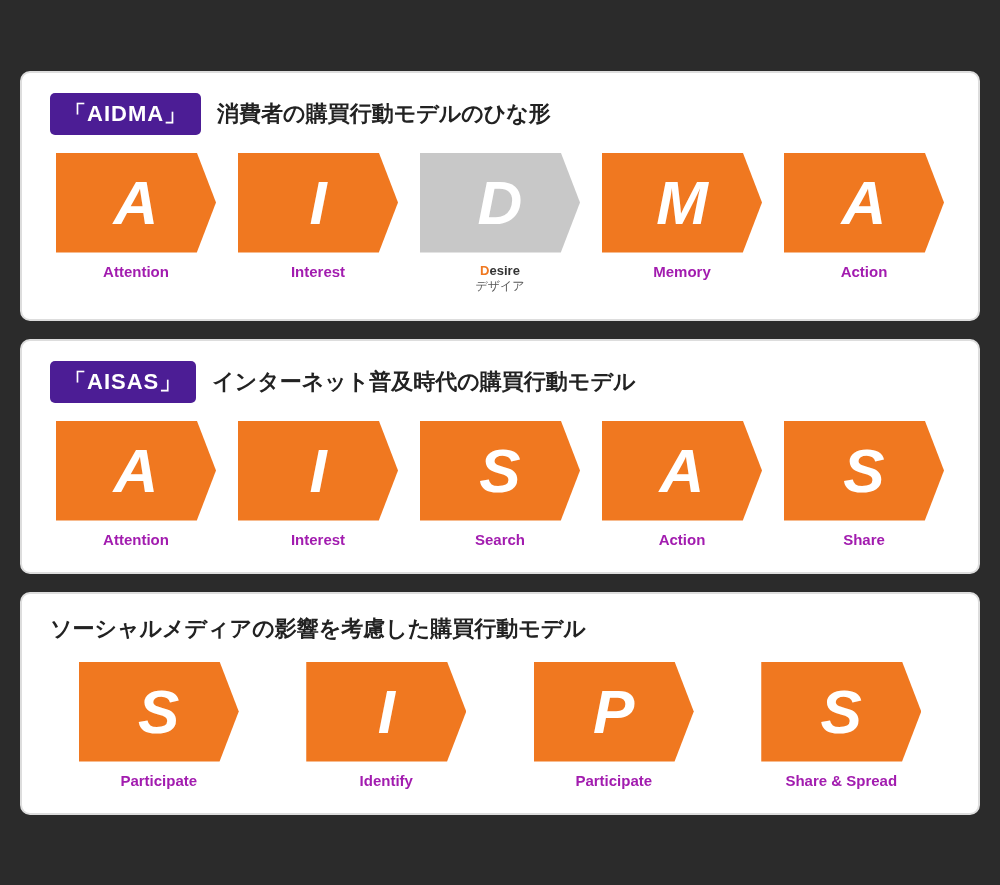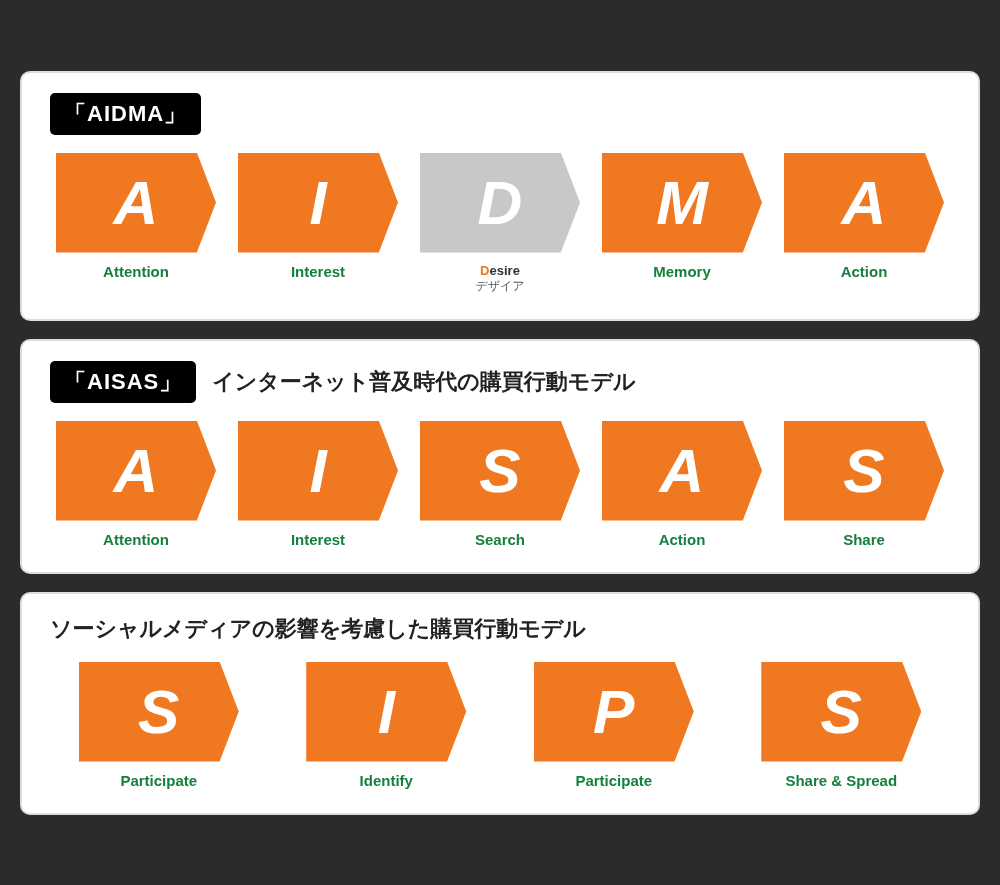--- a/index.html
+++ b/index.html
@@ -25,21 +25,21 @@
       padding: 20px 28px 24px 28px;
       border: 2px solid #ddd;
     }
     .section-header {
       display: flex;
       align-items: center;
       margin-bottom: 18px;
       gap: 16px;
     }
     .section-tag {
-      background: #000000;
+      background: #4c1d95;
       color: white;
       font-weight: bold;
       font-size: 22px;
       padding: 6px 14px;
       border-radius: 5px;
       white-space: nowrap;
       letter-spacing: 1px;
     }
     .section-title {
       font-size: 22px;
@@ -79,21 +79,21 @@
     .arrow-letter {
       font-size: 62px;
       font-weight: bold;
       color: white;
       line-height: 1;
       font-style: italic;
     }
     .arrow-label {
       font-size: 15px;
       font-weight: bold;
-      color: #15803d;
+      color: #a21caf;
       text-align: center;
       margin-top: 2px;
     }
     .arrow-sublabel {
       font-size: 12px;
       color: #555;
       text-align: center;
       font-family: Liberation Mono, monospace;
     }
     
@@ -116,20 +116,21 @@
       flex: 1;
     }
   </style>
 </head>
 <body>
 
 <div class="main-container">
 <div class="section-box">
       <div class="section-header">
         <div class="section-tag">「AIDMA」</div>
+        <div class="section-title">消費者の購買行動モデルのひな形</div>
       </div>
       <div class="arrows-row">
         <div class="arrow-item">
           <div class="arrow-shape orange">
             <span class="arrow-letter">A</span>
           </div>
           <div class="arrow-label">Attention</div>
         </div>
         <div class="arrow-item">
           <div class="arrow-shape orange">

